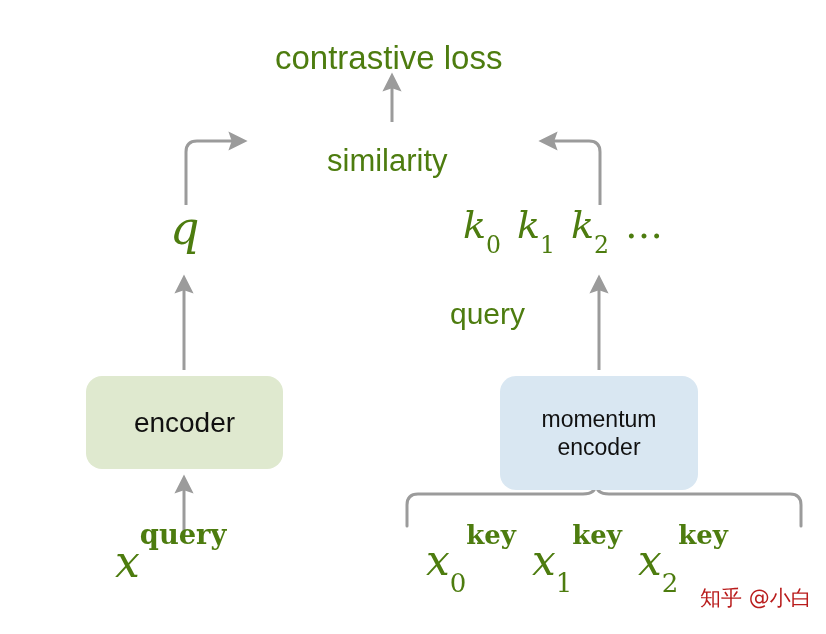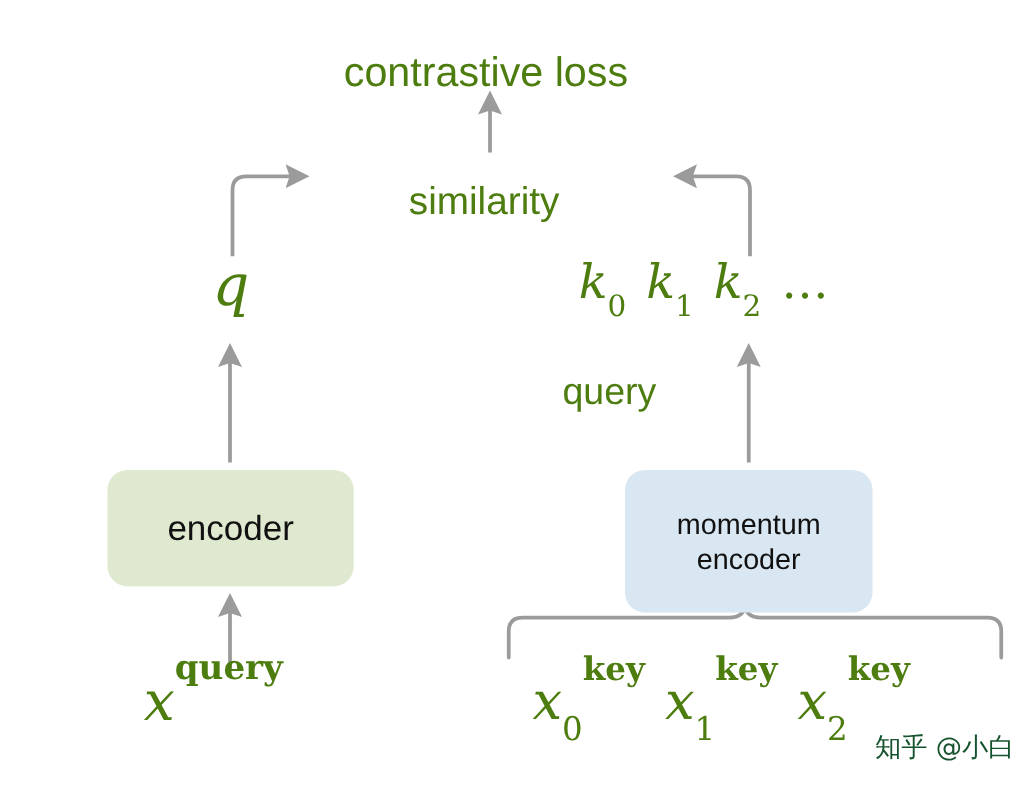--- a/index.html
+++ b/index.html
@@ -107,21 +107,21 @@
     width: 198px; height: 114px;
     background: #d9e7f2;
     font-size: 23px;
     line-height: 1.22;
   }
   
   #watermark {
     position: absolute;
     left: 700px; top: 584px;
     font-size: 21px;
-    color: #14532d;
+    color: #b91c1c;
     font-family: "DejaVu Sans", sans-serif;
     white-space: nowrap;
   }
 </style>
 </head>
 <body>
 
 <div id="diagram-root">
 
   <svg id="diagram-svg" viewBox="0 0 826 634">

